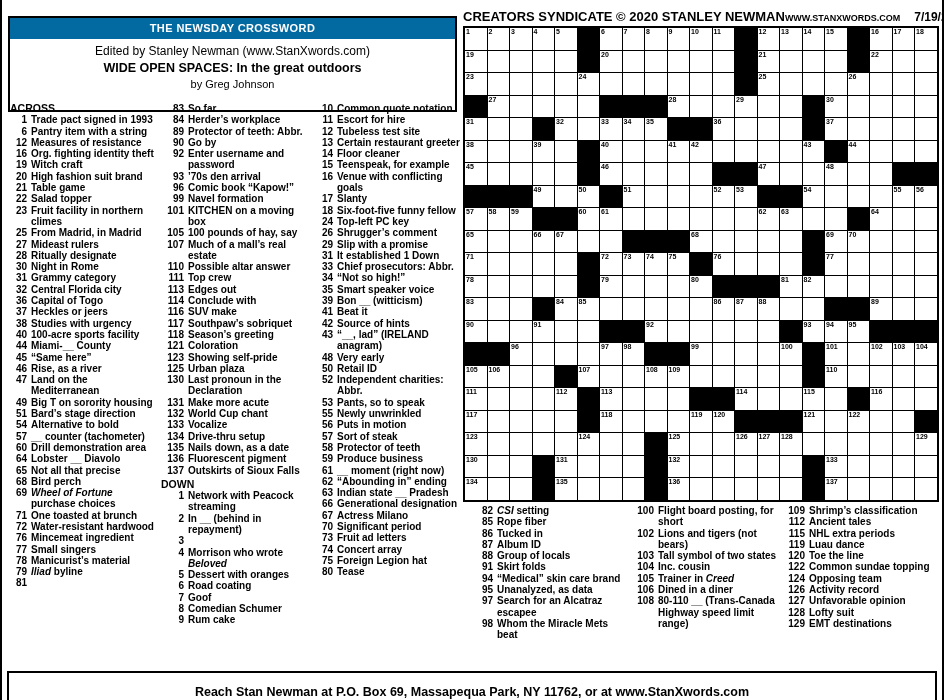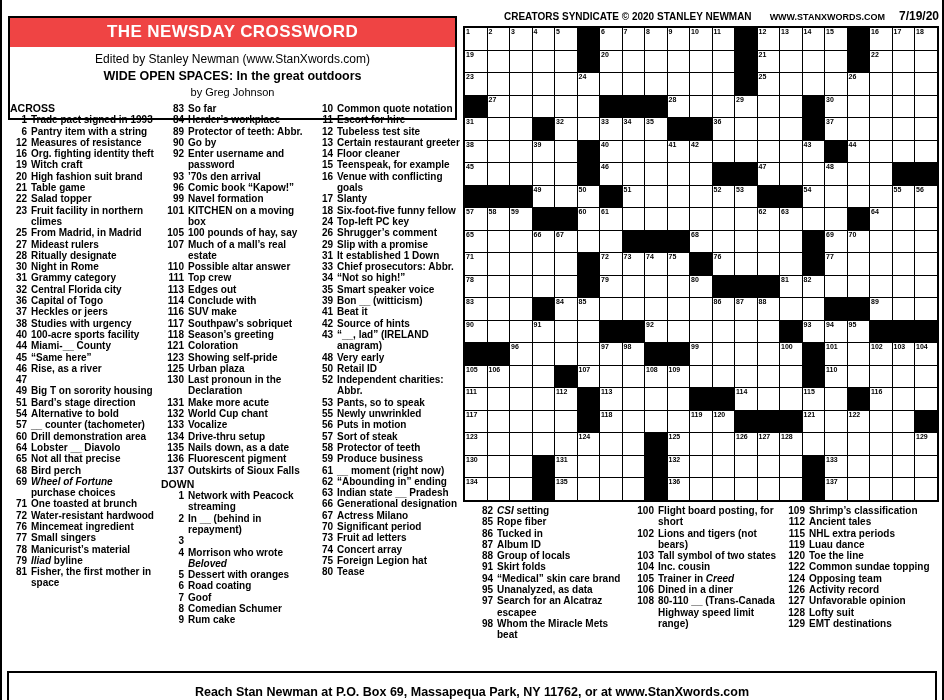--- a/index.html
+++ b/index.html
@@ -3,31 +3,31 @@
 <meta charset="utf-8">
 <style>
   * { box-sizing: border-box; }
   html,body { margin:0; padding:0; background:#fff; }
   body { width:944px; height:700px; font-family:"Liberation Sans", sans-serif; color:#000; }
   .page { position:relative; width:944px; height:700px; overflow:hidden; background:#fff;
           border-left:2px solid #000; border-right:2px solid #000; }
 
   
   .masthead { position:absolute; left:6px; top:16px; width:449px; border:2px solid #000; background:#fff; }
-  .mast-bar { background:#ef4444; color:#fff; font-weight:bold; font-size:17px; letter-spacing:.4px;
+  .mast-bar { background:#0369a1; color:#fff; font-weight:bold; font-size:11px; letter-spacing:.4px;
               text-align:center; padding:4px 0 5px; }
   .mast-sub { text-align:center; padding:5px 4px 20px; }
   .mast-edited { font-size:12px; }
   .mast-theme  { font-size:12.5px; font-weight:bold; margin-top:3px; }
   .mast-byline { font-size:11px; margin-top:3px; }
 
   
   .grid-header { position:absolute; left:461px; top:9px; width:476px; display:flex;
                  justify-content:space-between; align-items:baseline; font-weight:bold; white-space:nowrap; }
-  .gh-synd { font-size:10px;margin-left:41px; }
+  .gh-synd { font-size:13px; }
   .gh-site { font-size:9px; margin-left:auto; }
   .gh-date { font-size:12px; margin-left:14px; }
 
   
   #grid { position:absolute; left:461px; top:26px; display:grid;
           grid-template-columns:repeat(21, 21.5px); grid-auto-rows:21.5px; gap:1px;
           background:#000; border:2px solid #000; }
   .cell { background:#fff; position:relative; }
   .cell.black { background:#000; }
   .cellnum { position:absolute; top:0; left:1px; font-size:7px; line-height:8px; font-weight:bold; }
@@ -875,20 +875,21 @@
       <div class="clue">
         <span class="cnum">45</span>
         <span class="ctext">“Same here”</span>
       </div>
       <div class="clue">
         <span class="cnum">46</span>
         <span class="ctext">Rise, as a river</span>
       </div>
       <div class="clue">
         <span class="cnum">47</span>
+        <span class="ctext">Land on the Mediterranean</span>
       </div>
       <div class="clue">
         <span class="cnum">49</span>
         <span class="ctext">Big T on sorority housing</span>
       </div>
       <div class="clue">
         <span class="cnum">51</span>
         <span class="ctext">Bard’s stage direction</span>
       </div>
       <div class="clue">
@@ -938,21 +939,20 @@
       <div class="clue">
         <span class="cnum">78</span>
         <span class="ctext">Manicurist’s material</span>
       </div>
       <div class="clue">
         <span class="cnum">79</span>
         <span class="ctext"><i>Iliad</i> byline</span>
       </div>
       <div class="clue">
         <span class="cnum">81</span>
-        <span class="ctext">Fisher, the first mother in space</span>
       </div>
     </div>
   <div id="cluecol2" class="cluecol wide-num">
       <div class="clue">
         <span class="cnum">83</span>
         <span class="ctext">So far</span>
       </div>
       <div class="clue">
         <span class="cnum">84</span>
         <span class="ctext">Herder’s workplace</span>

